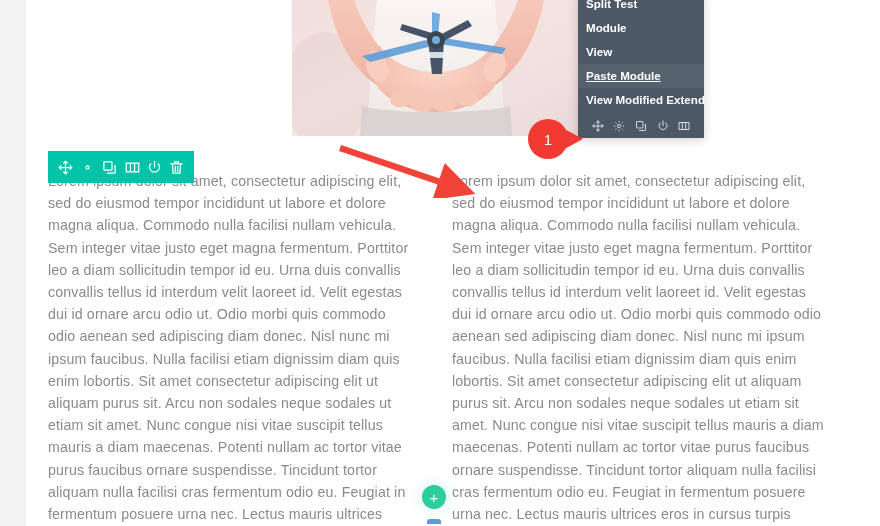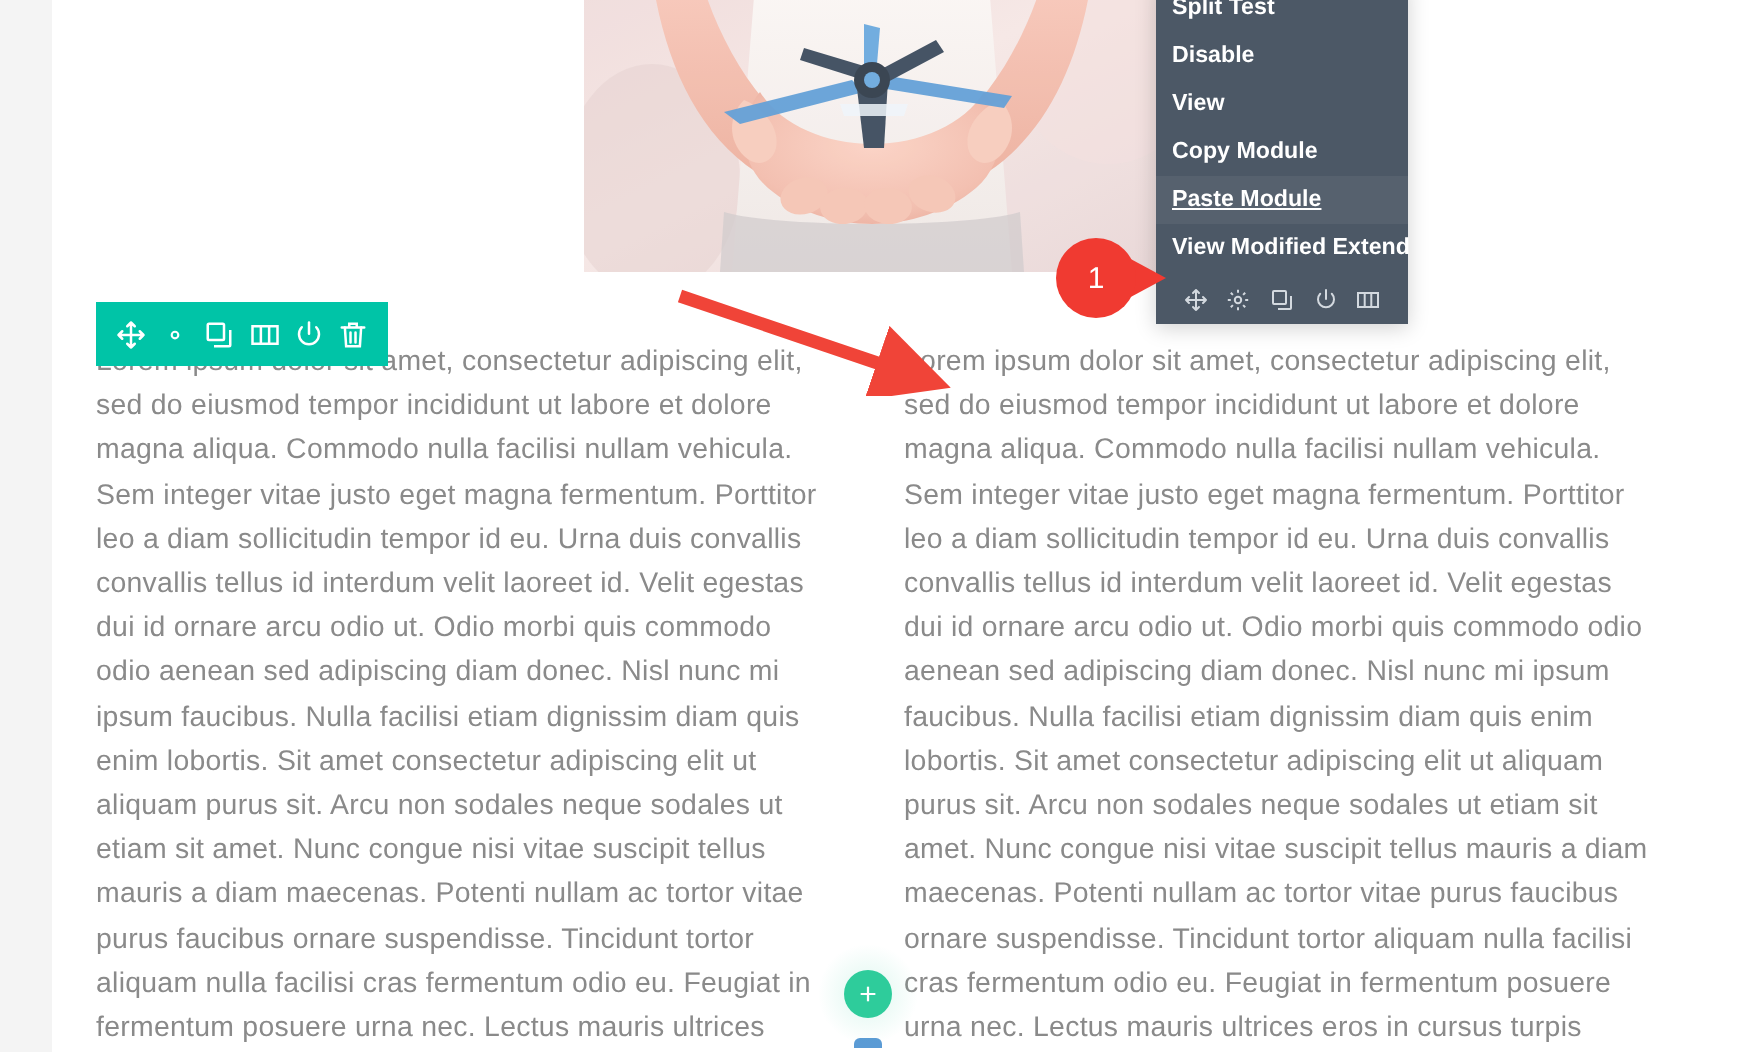--- a/index.html
+++ b/index.html
@@ -295,23 +295,22 @@
   <div class="badge">
     <svg width="56" height="40" viewBox="0 0 56 40">
       <path d="M56 20 L30 6 L30 34 Z" fill="#f03a31"></path>
       <circle cx="21" cy="20" r="20" fill="#f03a31"></circle>
     </svg>
     <span class="bnum">1</span>
   </div>
 
   <div class="ctx-menu">
     <div class="ctx-item">Split Test</div>
-    <div class="ctx-item">Disable</div>
+    <div class="ctx-item">Module</div>
     <div class="ctx-item">View</div>
-    <div class="ctx-item">Copy Module</div>
     <div class="ctx-item is-active">Paste Module</div>
     <div class="ctx-item">View Modified Extend</div>
 
     <div class="ctx-iconbar">
       <span class="cb-ico">
         <svg width="12" height="12" viewBox="0 0 24 24" fill="none" stroke="#dfe4ea" stroke-width="2" stroke-linecap="round">
           <path d="M12 2v20M2 12h20M12 2l-3 3M12 2l3 3M12 22l-3-3M12 22l3-3M2 12l3-3M2 12l3 3M22 12l-3-3M22 12l-3 3"></path>
         </svg>
       </span>
       <span class="cb-ico">

